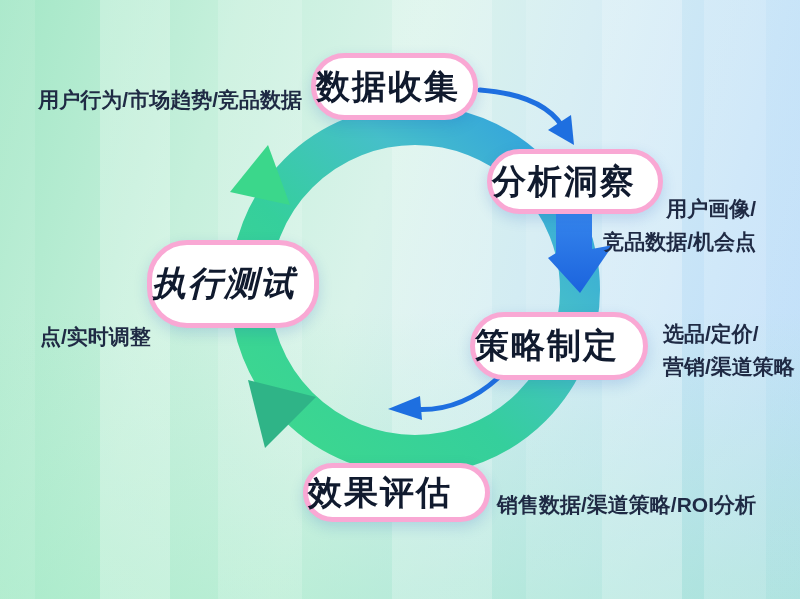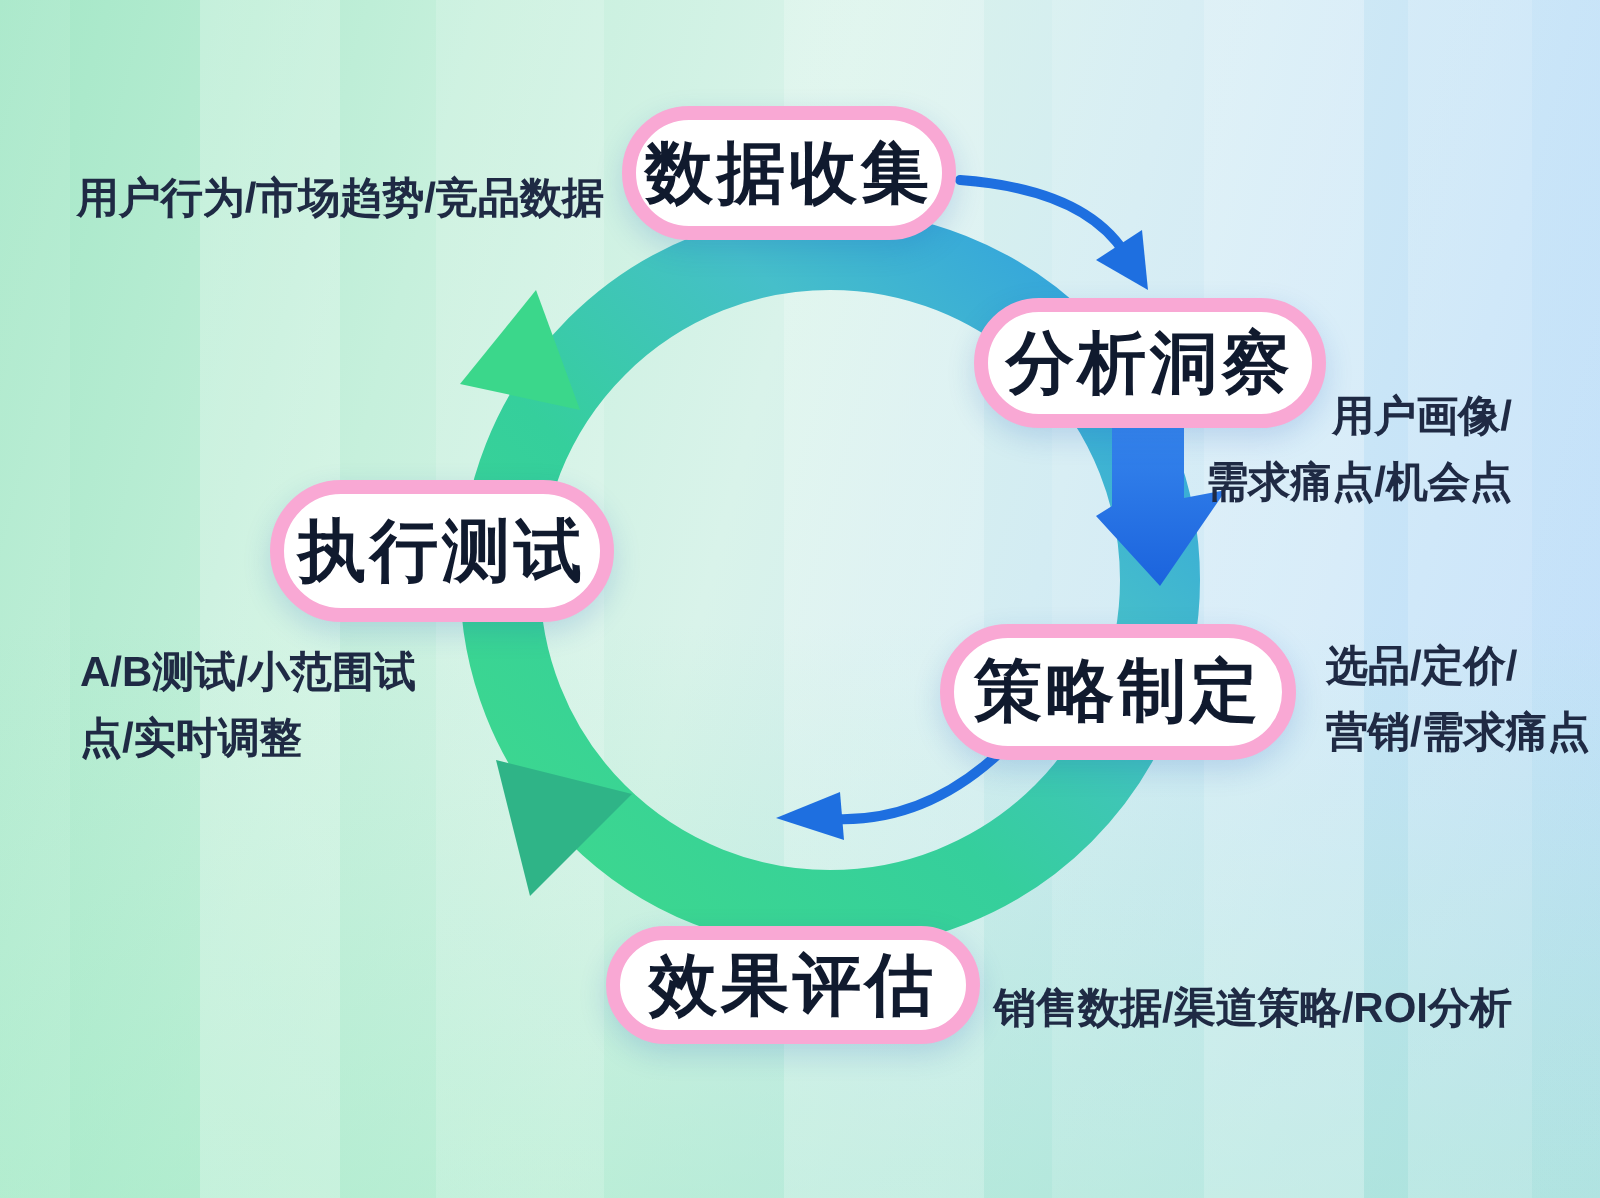--- a/index.html
+++ b/index.html
@@ -25,43 +25,43 @@
         rgba(255,255,255,0.28) 602px 682px,
         rgba(255,255,255,0.00) 682px 704px,
         rgba(255,255,255,0.18) 704px 766px,
         rgba(255,255,255,0.06) 766px 800px),
       linear-gradient(to top, rgba(150,232,190,0.45) 0%, rgba(150,232,190,0) 48%),
       linear-gradient(105deg,#a3e7c6 0%,#c6f0dc 25%,#d9f3ea 45%,#d3ecf3 62%,#c6e3f8 82%,#bcdcfa 100%);
   }
   .ring-svg{position:absolute;left:0;top:0;z-index:1;}
   .pill{
     position:absolute;z-index:3;
-    display:flex;align-items:center;justify-content:center;
+    display:flex;align-items:center;
     background:#ffffff;
-    border:7px solid #f9a8d4;
+    border:5px solid #f9a8d4;
     border-radius:40px;
     box-sizing:border-box;
     box-shadow:0 5px 14px rgba(30,90,190,0.18);
   }
   .pill span{
     font-size:34px;font-weight:800;color:#101a2e;letter-spacing:2px;
     white-space:nowrap;
   }
   .ann{
     position:absolute;z-index:2;
     font-size:21px;font-weight:600;color:#1f2a44;
     line-height:33px;white-space:nowrap;
   }
   .ann.right{text-align:right;}
   
   .pill.n0{left:311px;top:53px;width:167px;height:67px;}
   .pill.n1{left:487px;top:149px;width:176px;height:65px;}
   .pill.n2{left:470px;top:312px;width:178px;height:68px;}
   .pill.n3{left:303px;top:463px;width:187px;height:59px;}
-  .pill.n4{left:135px;top:240px;width:172px;height:71px;}
+  .pill.n4{left:147px;top:240px;width:172px;height:88px;font-style:italic;}
   
   .ann.a0{right:498px;top:83px;text-align:center;}
   .ann.a1{right:44px;top:192px;}
   .ann.a2{left:663px;top:317px;}
   .ann.a3{left:497px;top:488px;}
   .ann.a4{left:40px;top:320px;}
 </style>
 </head>
 <body>
 
@@ -111,26 +111,25 @@
   </div>
   <div class="pill n4">
     <span>执行测试</span>
   </div>
 
   <div class="ann a0 right">
     <div>用户行为/市场趋势/竞品数据</div>
   </div>
   <div class="ann a1 right">
     <div>用户画像/</div>
-    <div>需求痛点/机会点</div>
+    <div>竞品数据/机会点</div>
   </div>
   <div class="ann a2">
     <div>选品/定价/</div>
-    <div>营销/需求痛点</div>
+    <div>营销/渠道策略</div>
   </div>
   <div class="ann a3">
     <div>销售数据/渠道策略/ROI分析</div>
   </div>
   <div class="ann a4">
-    <div>A/B测试/小范围试</div>
     <div>点/实时调整</div>
   </div>
 </div>
 
 </body></html>

